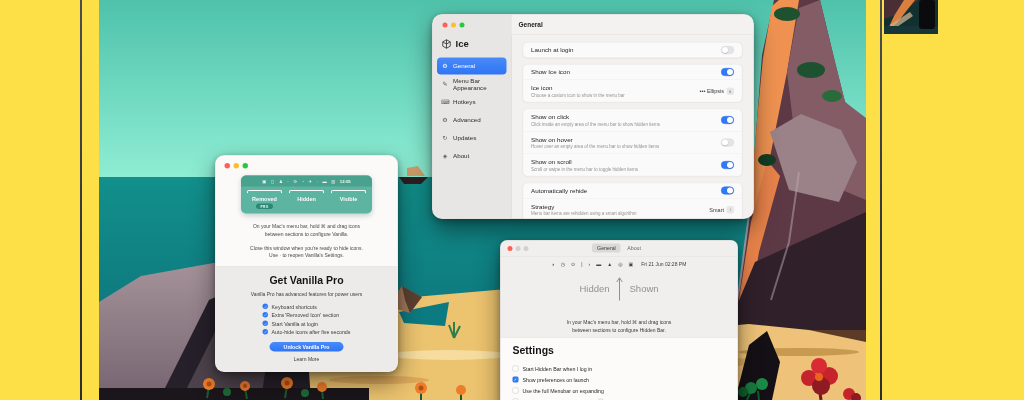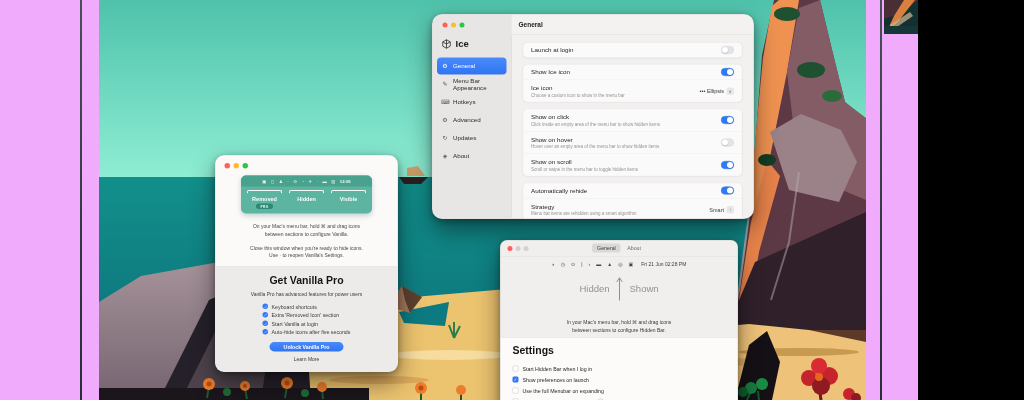--- a/index.html
+++ b/index.html
@@ -1,17 +1,17 @@
 <!DOCTYPE html>
 <html><head>
 <meta charset="utf-8">
 <style>
   html,body{margin:0;padding:0;background:#000;}
   body{width:1024px;height:400px;overflow:hidden;font-family:"Liberation Sans",sans-serif;-webkit-font-smoothing:antialiased;}
-  .screen{position:relative;width:918px;height:400px;background:#f0abfc;overflow:hidden;}
+  .screen{position:relative;width:1024px;height:400px;background:#fde047;overflow:hidden;}
 
   
   .vline{position:absolute;top:0;width:2px;height:400px;background:linear-gradient(180deg,#4a4f57,#33373d 60%,#2a2d33);}
   .wallpaper{position:absolute;left:99px;top:0;width:767px;height:400px;}
   .fragment{position:absolute;left:884px;top:0;width:54px;height:34px;overflow:hidden;}
 
   
   .window{position:absolute;transform:scale(.5);transform-origin:0 0;box-shadow:0 22px 50px rgba(0,0,0,.45),0 4px 14px rgba(0,0,0,.3);}
   .lights{display:flex;gap:7px;}
   .dot{border-radius:50%;}

